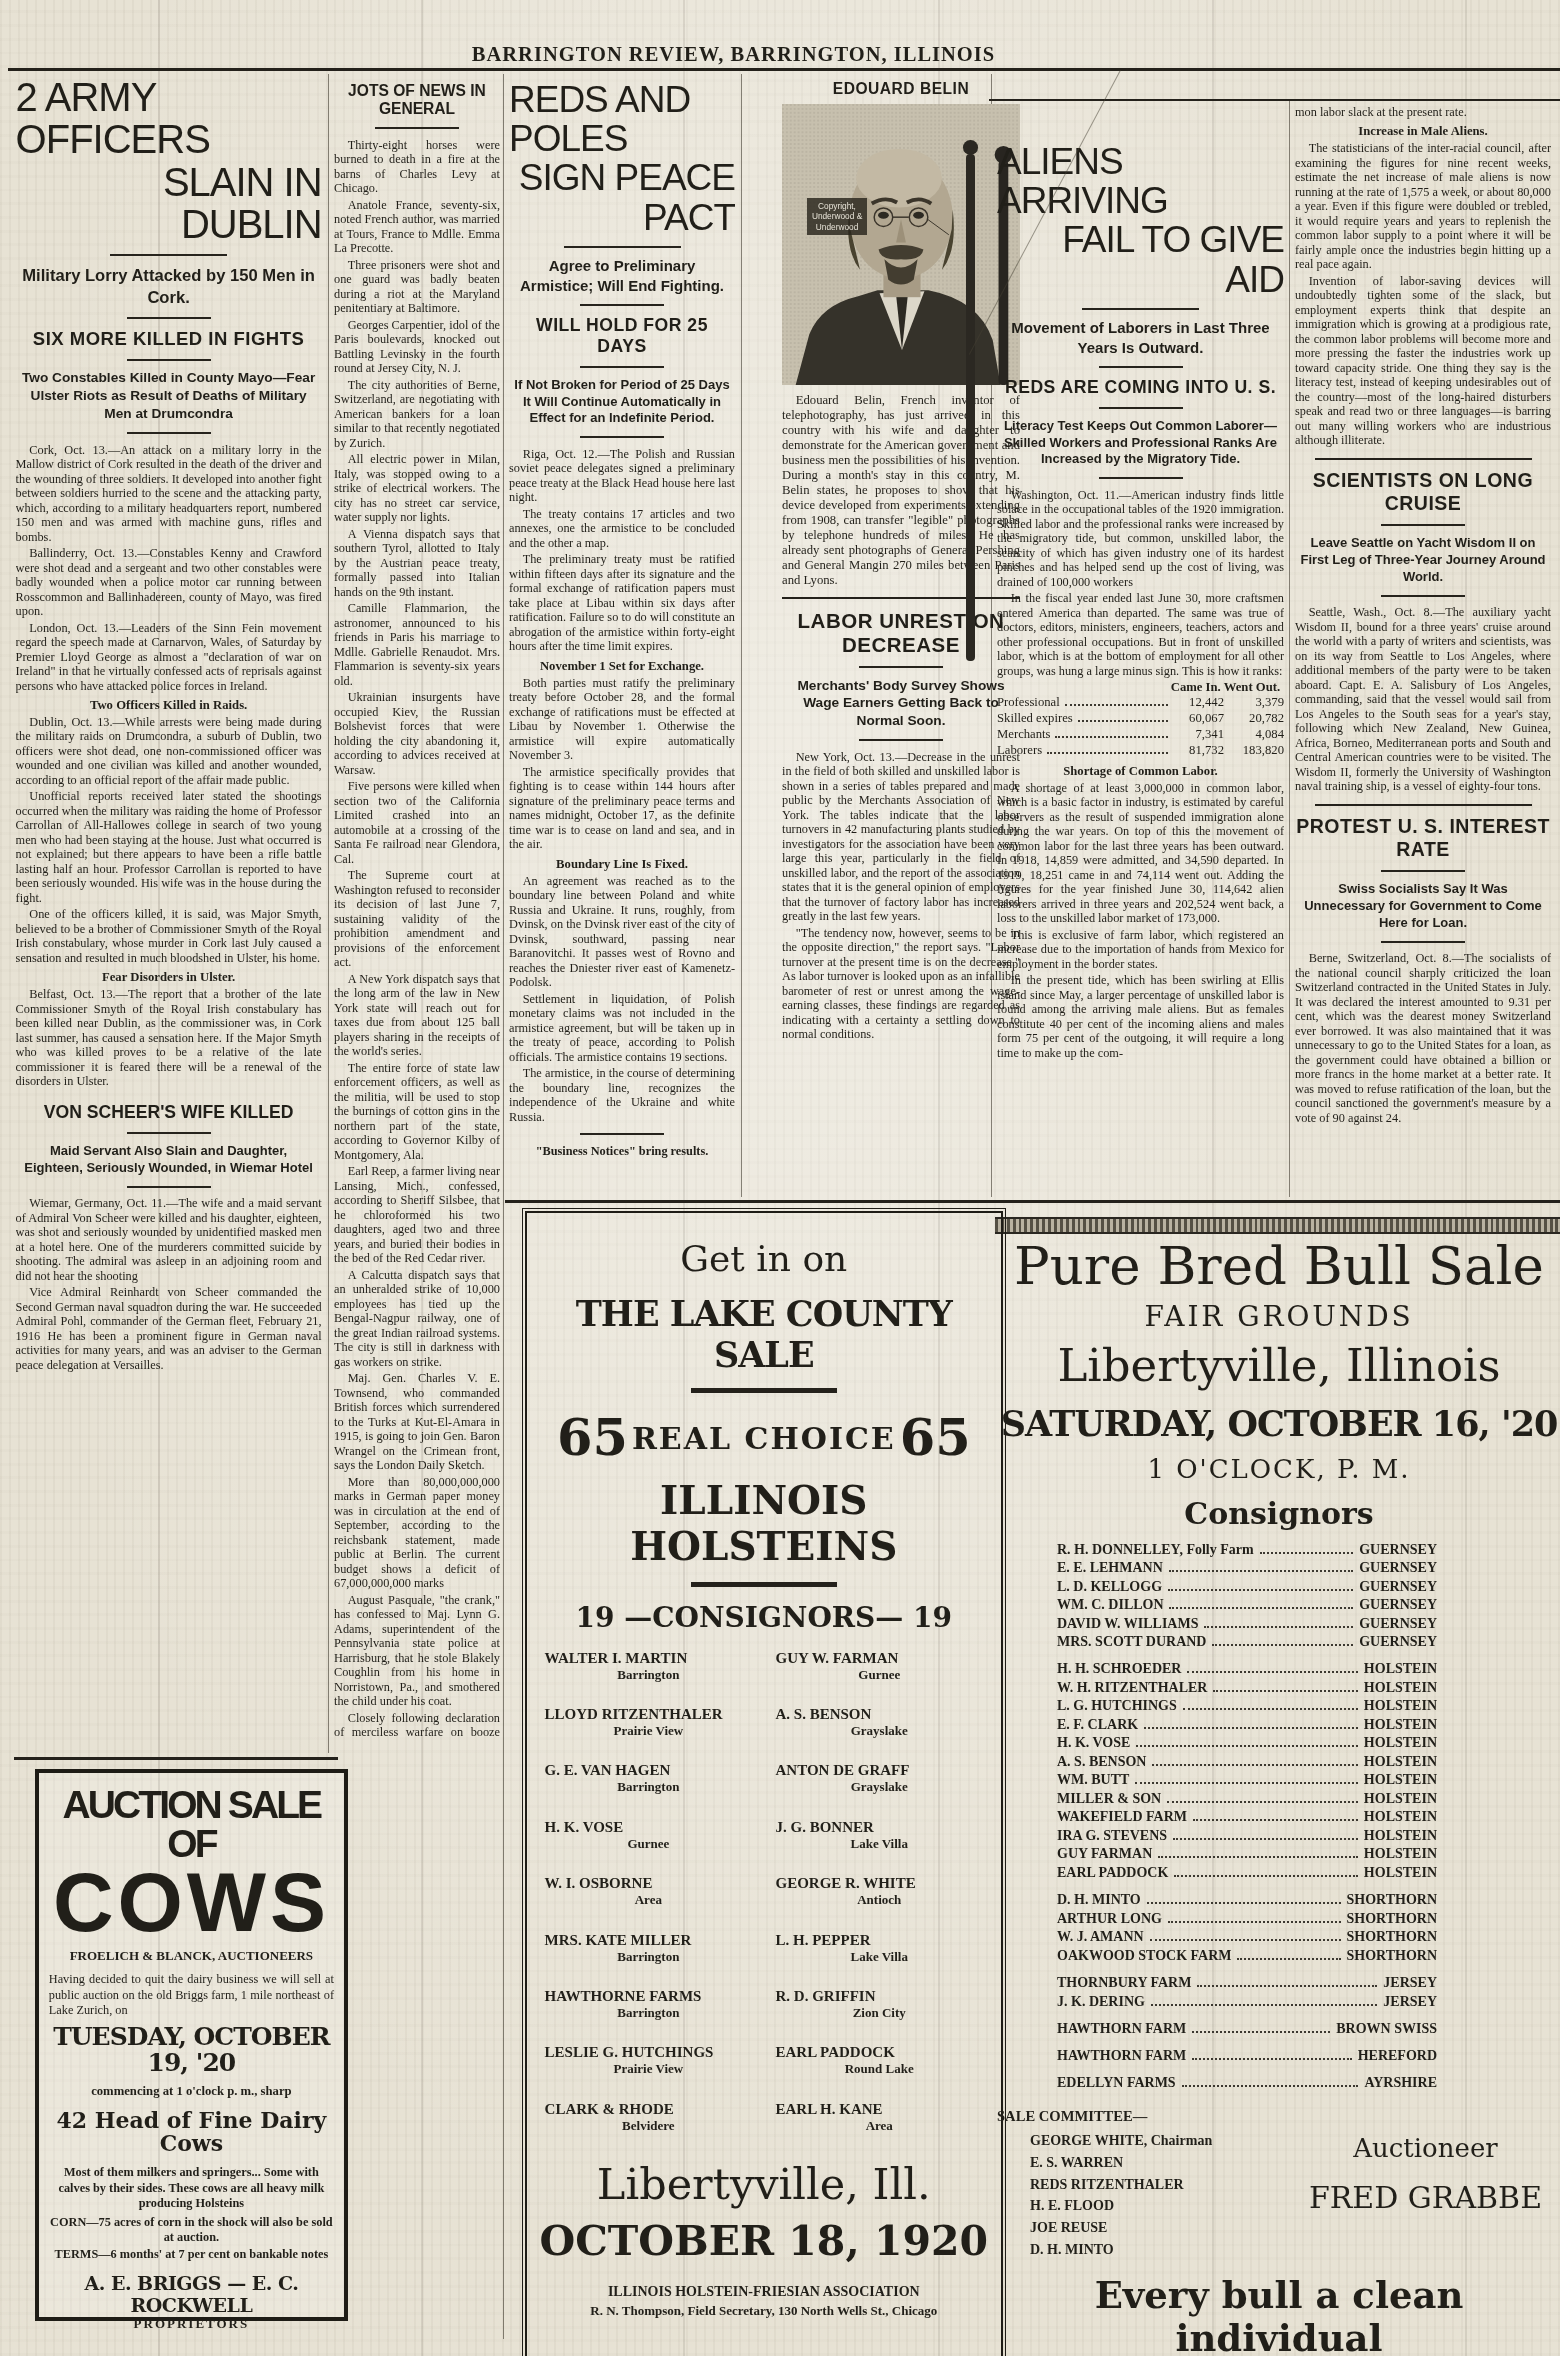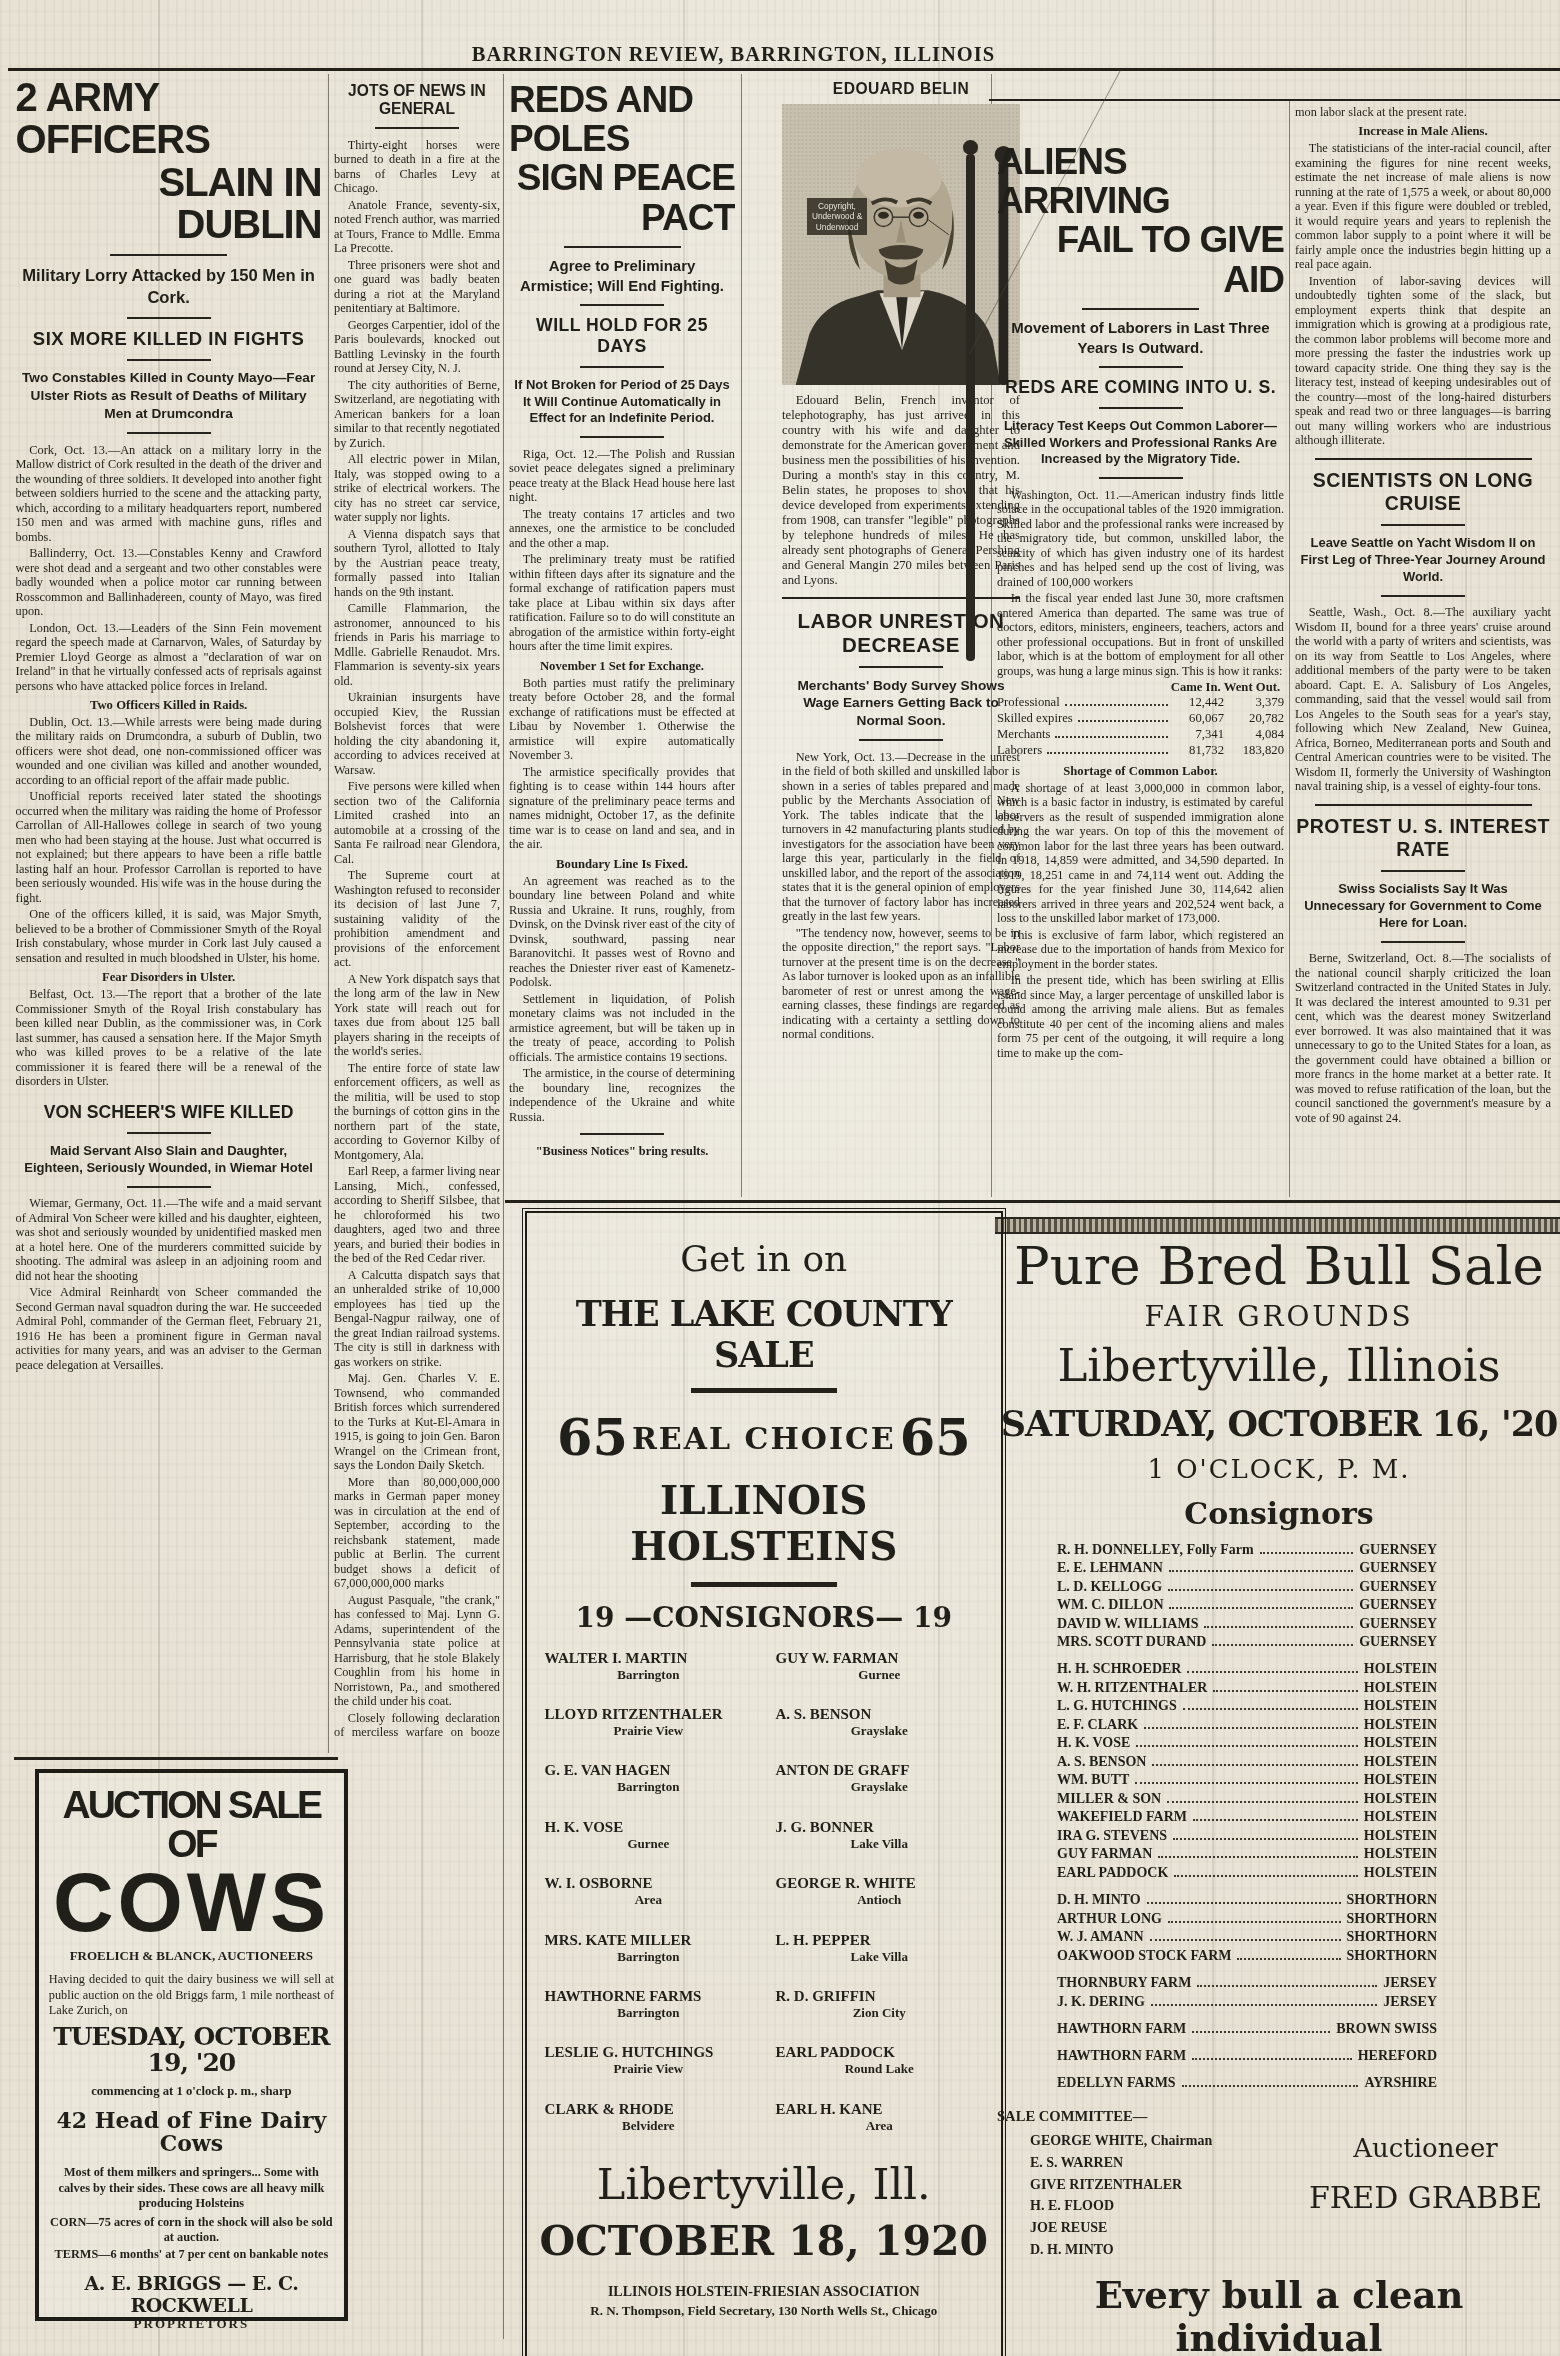--- a/index.html
+++ b/index.html
@@ -14,21 +14,21 @@
   }
   .streak{position:absolute;top:0;bottom:0;width:2px;background:rgba(50,42,26,.10);pointer-events:none;}
   
   .col{position:absolute;overflow:hidden;}
   
   .masthead{position:absolute;top:43px;left:0;right:93px;text-align:center;
     font-family:"Liberation Serif",serif;font-weight:bold;font-size:20.5px;letter-spacing:1px;}
   .hline{position:absolute;background:#24211b;}
   .vline{position:absolute;width:1px;background:rgba(45,40,30,.55);}
   
-  .bighead{font-family:"Liberation Sans",sans-serif;font-weight:700;font-size:40px;line-height:1.06;letter-spacing:-1px;}
+  .bighead{font-family:"Liberation Sans",sans-serif;font-weight:400;font-size:40px;line-height:1.06;letter-spacing:-1px;}
   .bighead .l2{text-align:right;}
   .bighead.sz38{font-size:37px;}
   .deck{font-family:"Liberation Sans",sans-serif;font-weight:700;font-size:15px;line-height:1.3;text-align:center;margin:0 3.9px;}
   .crosshead{font-family:"Liberation Sans",sans-serif;font-weight:700;font-size:18.5px;text-align:center;letter-spacing:0.5px;}
   .smallhead{font-family:"Liberation Sans",sans-serif;font-weight:700;font-size:18.5px;text-align:center;letter-spacing:0;}
   .divshort{width:84px;height:2px;background:#26231c;margin:8.8px auto;}
   .divshort.w120{width:117px;}
   .bp{font-size:12.3px;line-height:1.18;text-align:justify;text-indent:13.7px;margin:0 0 2px 0;}
   .bp.nid{text-indent:0;}
   .subhd{font-weight:bold;text-align:center;font-size:12.7px;margin:4.9px 0 2px;}
@@ -540,21 +540,21 @@
         <span class="dots"></span>
         <span>AYRSHIRE</span>
       </div>
   </div>
   <div style="display:flex;text-align:left;margin-top:15.6px">
     <div style="width:293px">
       <div style="font-weight:bold;font-size:14.6px">SALE COMMITTEE—</div>
       <div style="font-weight:bold;font-size:14px;margin:5.9px 0 0 33px;line-height:1.55">
         <div>GEORGE WHITE, Chairman</div>
         <div>E. S. WARREN</div>
-        <div>GIVE RITZENTHALER</div>
+        <div>REDS RITZENTHALER</div>
         <div>H. E. FLOOD</div>
         <div>JOE REUSE</div>
         <div>D. H. MINTO</div>
       </div>
     </div>
     <div style="flex:1;text-align:center;padding-top:25px">
       <div class="serifdisp" style="font-size:26px">Auctioneer</div>
       <div class="serifdisp" style="font-size:30px;margin-top:17.6px">FRED GRABBE</div>
     </div>
   </div>

